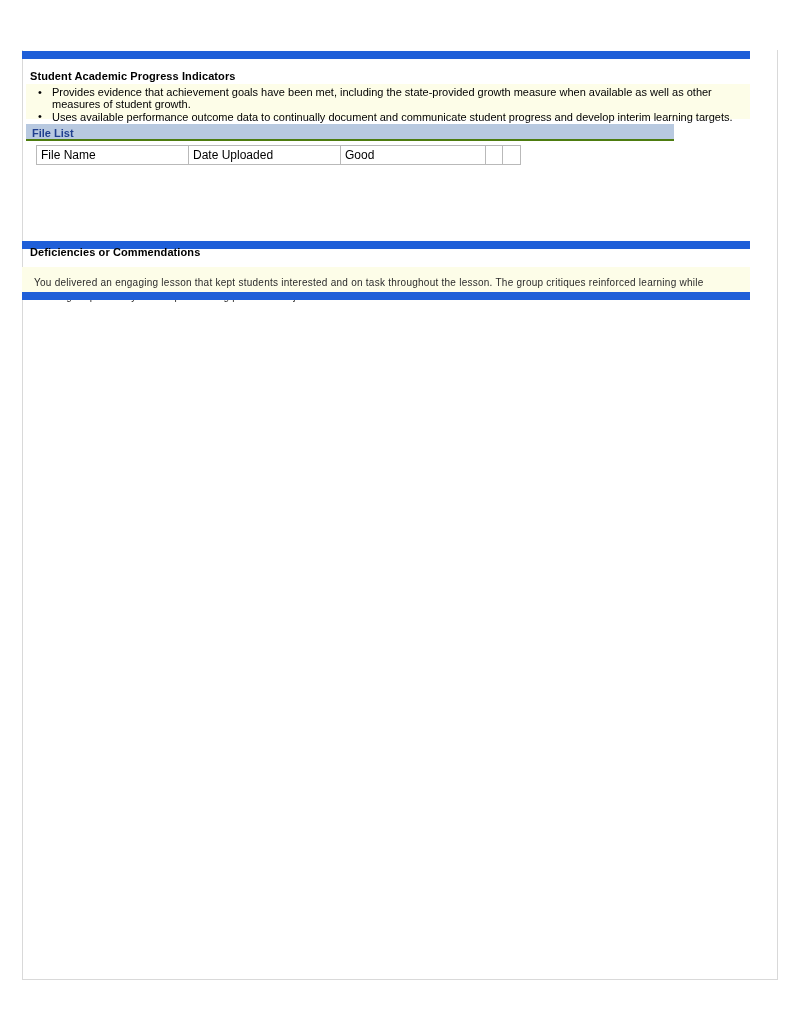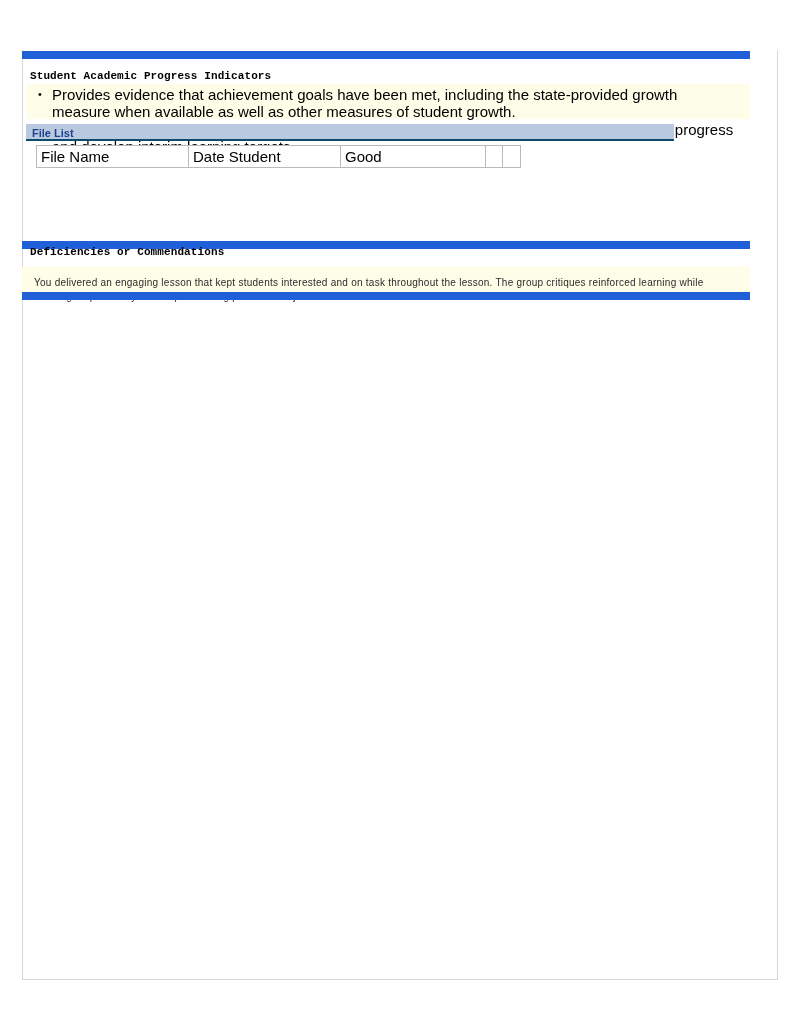--- a/index.html
+++ b/index.html
@@ -46,21 +46,20 @@
   .blue-bar.top { top: 51px; }
   .blue-bar.mid { top: 241px; }
   .blue-bar.bottom { top: 292px; }
 
   .section-title {
     position: absolute;
     font-weight: bold;
     font-size: 11px;
     color: #000000;
     letter-spacing: 0.1px;
-    font-family: Liberation Mono, monospace;
   }
   #indicators-title { left: 30px; top: 70px; }
   #deficiencies-title { left: 30px; top: 246px; }
 
   .yellow-box {
     position: absolute;
     background: #fdfde8;
     box-sizing: border-box;
   }
   #indicators-box {
@@ -81,64 +80,64 @@
     margin: 0;
     padding: 0;
     position: absolute;
     left: 36px;
     top: 86px;
     width: 700px;
   }
   ul.bullets li {
     position: relative;
     padding-left: 16px;
-    font-size: 15px;
-    line-height: 17px;
+    font-size: 11px;
+    line-height: 12px;
     color: #000000;
     margin-bottom: 0.6px;
   }
   ul.bullets li:before {
     content: "\2022";
     position: absolute;
     left: 2px;
     top: -0.5px;
     font-size: 11px;
     color: #000000;
   }
 
   
   .filelist-header {
     position: absolute;
     left: 26px;
     top: 124px;
     width: 648px;
     height: 17px;
     background: #b8c9e0;
-    border-bottom: 2px solid #0c4a6e;
+    border-bottom: 2px solid #4d7c0f;
     box-sizing: border-box;
   }
   .filelist-header .label {
     position: absolute;
     left: 6px;
     top: 3px;
     font-size: 11px;
     font-weight: bold;
     color: #1f3f8f;
   }
 
   .file-table {
     position: absolute;
     left: 36px;
     top: 145px;
     width: 484px;
     border-collapse: collapse;
     table-layout: fixed;
   }
   .file-table th {
-    font-size: 15px;
+    font-size: 12px;
     font-weight: normal;
     text-align: left;
     color: #000000;
     border: 1px solid #b9b9b9;
     padding: 2px 4px;
     background: #ffffff;
     height: 12px;
   }
   .col-name { width: 152px; }
   .col-date { width: 152px; }
@@ -184,21 +183,21 @@
     <colgroup>
       <col class="col-name">
       <col class="col-date">
       <col class="col-size">
       <col class="col-a">
       <col class="col-b">
     </colgroup>
     <thead>
       <tr>
         <th>File Name</th>
-        <th>Date Student</th>
+        <th>Date Uploaded</th>
         <th>Good</th>
         <th></th>
         <th></th>
       </tr>
     </thead>
   </table>
 
   <div class="blue-bar mid"></div>
 
   <div class="section-title" id="deficiencies-title">Deficiencies or Commendations</div>

